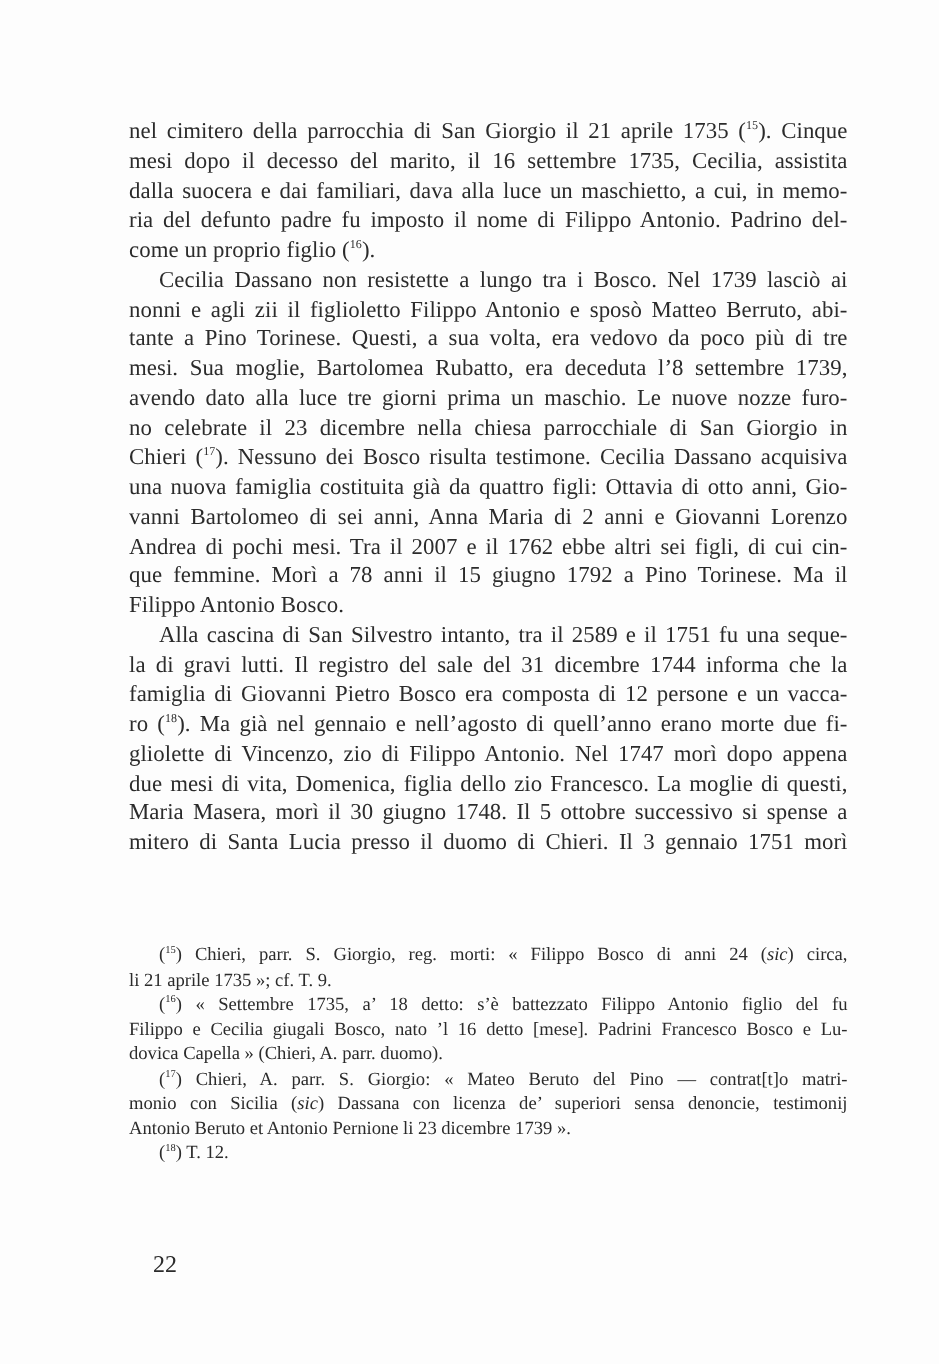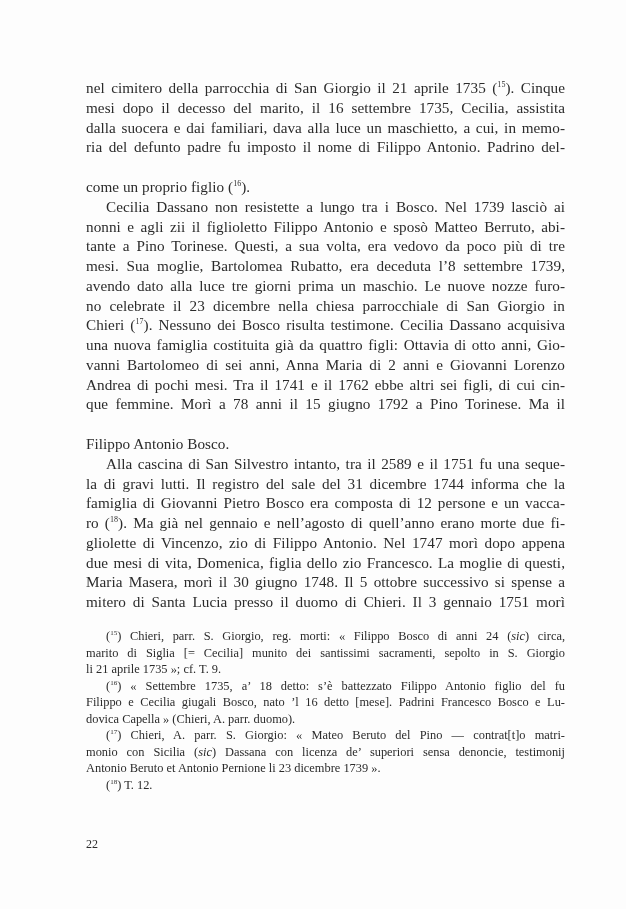--- a/index.html
+++ b/index.html
@@ -33,21 +33,20 @@
       height: 19.75px;
       line-height: 19.75px;
       font-size: 15.2px;
       white-space: nowrap;
       text-align: justify;
       text-align-last: justify;
       letter-spacing: 0.05px;
     }
     .line.last {
       text-align-last: left;
-      margin-top: 20px;
     }
     .line.indent {
       padding-left: 20px;
     }
     sup {
       font-size: 8px;
       vertical-align: 6px;
       line-height: 0;
     }
     .notes {
@@ -65,22 +64,22 @@
       text-align: justify;
       text-align-last: justify;
     }
     .nline.last { text-align-last: left; }
     .nline.indent { padding-left: 20px; }
     .nline sup { font-size: 7px; vertical-align: 5px; }
     i { font-style: italic; }
     .pagenum {
       position: absolute;
       top: 834px;
-      left: 0;
-      font-size: 12px;
+      left: 16px;
+      font-size: 16px;
       line-height: 20px;
     }
   </style>
 </head>
 <body>
 
 <div class="page">
   <div class="main">
 
     <span class="line"><span>nel cimitero della parrocchia di San Giorgio il 21 aprile 1735 (</span><sup>15</sup><span>). Cinque</span></span>
@@ -91,38 +90,37 @@
 
     <span class="line indent">Cecilia Dassano non resistette a lungo tra i Bosco. Nel 1739 lasciò ai</span>
     <span class="line">nonni e agli zii il figlioletto Filippo Antonio e sposò Matteo Berruto, abi-</span>
     <span class="line">tante a Pino Torinese. Questi, a sua volta, era vedovo da poco più di tre</span>
     <span class="line">mesi. Sua moglie, Bartolomea Rubatto, era deceduta l’8 settembre 1739,</span>
     <span class="line">avendo dato alla luce tre giorni prima un maschio. Le nuove nozze furo-</span>
     <span class="line">no celebrate il 23 dicembre nella chiesa parrocchiale di San Giorgio in</span>
     <span class="line"><span>Chieri (</span><sup>17</sup><span>). Nessuno dei Bosco risulta testimone. Cecilia Dassano acquisiva</span></span>
     <span class="line">una nuova famiglia costituita già da quattro figli: Ottavia di otto anni, Gio-</span>
     <span class="line">vanni Bartolomeo di sei anni, Anna Maria di 2 anni e Giovanni Lorenzo</span>
-    <span class="line">Andrea di pochi mesi. Tra il 1741 e il 1762 ebbe altri sei figli, di cui cin-</span>
+    <span class="line">Andrea di pochi mesi. Tra il 2007 e il 1762 ebbe altri sei figli, di cui cin-</span>
     <span class="line">que femmine. Morì a 78 anni il 15 giugno 1792 a Pino Torinese. Ma il</span>
     <span class="line last">Filippo Antonio Bosco.</span>
 
     <span class="line indent">Alla cascina di San Silvestro intanto, tra il 2589 e il 1751 fu una seque-</span>
     <span class="line">la di gravi lutti. Il registro del sale del 31 dicembre 1744 informa che la</span>
     <span class="line">famiglia di Giovanni Pietro Bosco era composta di 12 persone e un vacca-</span>
     <span class="line"><span>ro (</span><sup>18</sup><span>). Ma già nel gennaio e nell’agosto di quell’anno erano morte due fi-</span></span>
     <span class="line">gliolette di Vincenzo, zio di Filippo Antonio. Nel 1747 morì dopo appena</span>
     <span class="line">due mesi di vita, Domenica, figlia dello zio Francesco. La moglie di questi,</span>
     <span class="line">Maria Masera, morì il 30 giugno 1748. Il 5 ottobre successivo si spense a</span>
     <span class="line">mitero di Santa Lucia presso il duomo di Chieri. Il 3 gennaio 1751 morì</span>
   </div>
 
   <div class="notes">
 
     <span class="nline indent">(<sup>15</sup><span>) Chieri, parr. S. Giorgio, reg. morti: « Filippo Bosco di anni 24 (</span><i>sic</i><span>) circa,</span></span>
-    <span class="nline">marito di Siglia [= Cecilia] munito dei santissimi sacramenti, sepolto in S. Giorgio</span>
     <span class="nline last">li 21 aprile 1735 »; cf. T. 9.</span>
 
     <span class="nline indent">(<sup>16</sup><span>) « Settembre 1735, a’ 18 detto: s’è battezzato Filippo Antonio figlio del fu</span></span>
     <span class="nline">Filippo e Cecilia giugali Bosco, nato ’l 16 detto [mese]. Padrini Francesco Bosco e Lu-</span>
     <span class="nline last">dovica Capella » (Chieri, A. parr. duomo).</span>
 
     <span class="nline indent">(<sup>17</sup><span>) Chieri, A. parr. S. Giorgio: « Mateo Beruto del Pino — contrat[t]o matri-</span></span>
     <span class="nline"><span>monio con Sicilia (</span><i>sic</i><span>) Dassana con licenza de’ superiori sensa denoncie, testimonij</span></span>
     <span class="nline last">Antonio Beruto et Antonio Pernione li 23 dicembre 1739 ».</span>
 

